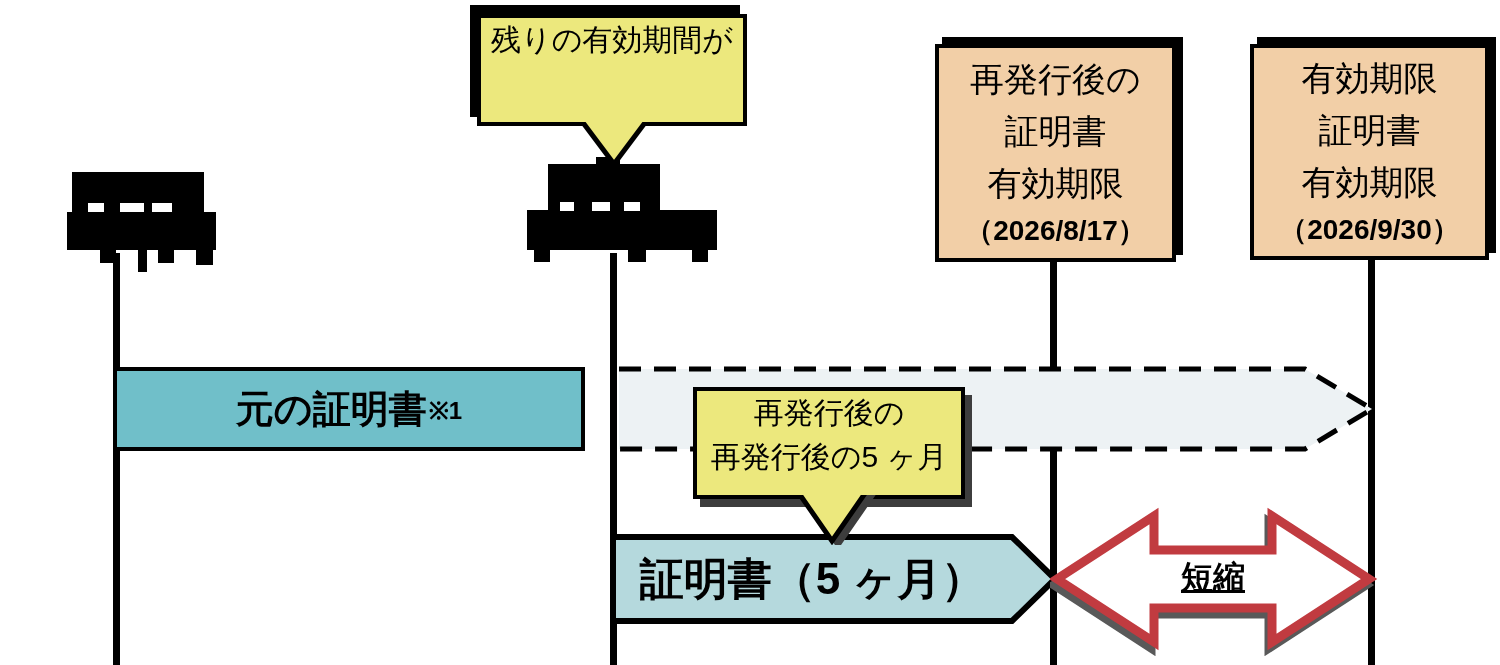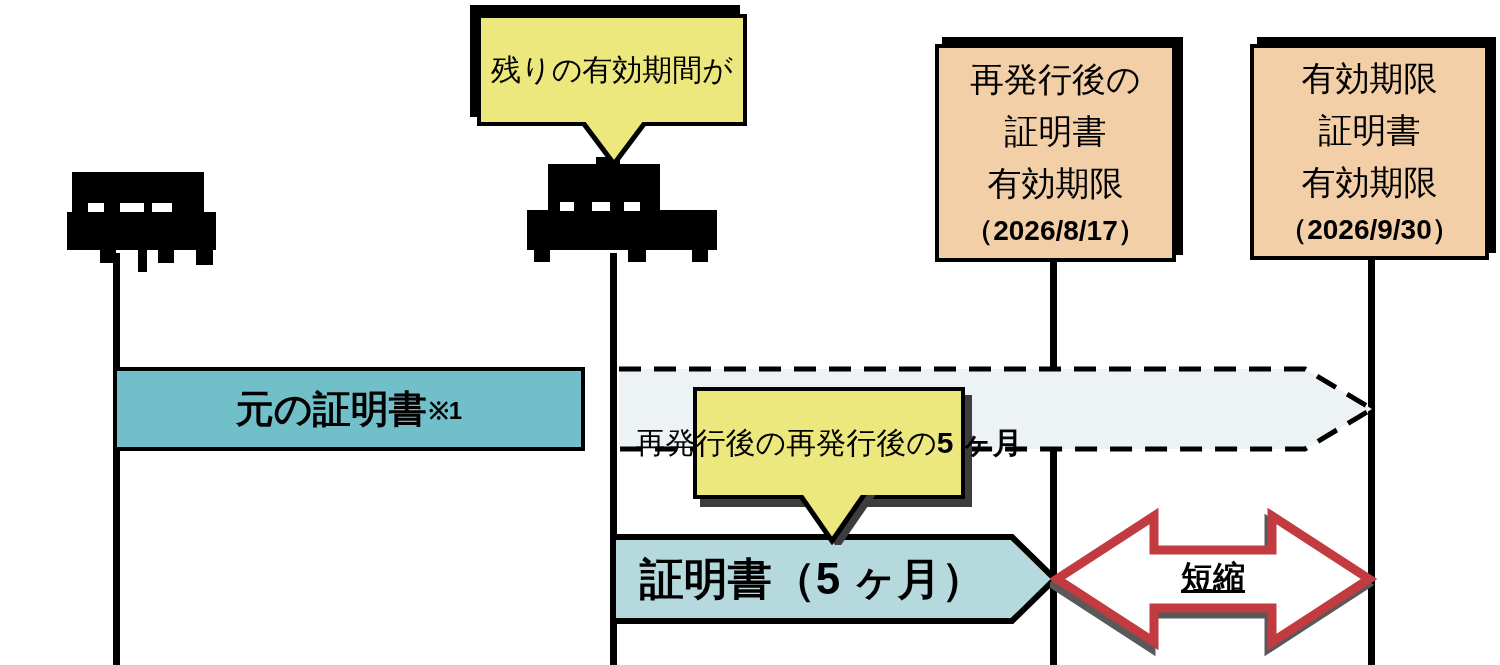--- a/index.html
+++ b/index.html
@@ -16,21 +16,21 @@
   .vline{position:absolute;width:7px;background:#000;z-index:1;}
 
   
   .blob{position:absolute;background:#000;z-index:2;}
   .slit{position:absolute;background:#fff;z-index:3;}
 
   
   .callout{
     position:absolute;z-index:6;
     background:#ece87d;border:4px solid #000;
-    display:flex;flex-direction:row;justify-content:center;align-items:center;
+    display:flex;flex-direction:column;justify-content:flex-start;align-items:center;
     text-align:center;box-sizing:border-box;
   }
   .callout .ln{font-size:30px;line-height:44px;white-space:nowrap;}
   .callout-ptr{position:absolute;z-index:7;overflow:hidden;}
 
   
   .obox{
     position:absolute;z-index:5;
     background:#f2cfa7;border:4px solid #000;
     box-shadow:7px -7px 0 #000;
@@ -50,21 +50,21 @@
   .bar-orig .note{font-size:24px;font-weight:700;margin-left:2px;}
 
   .svg-layer{position:absolute;z-index:3;}
   .lbl-layer{
     position:absolute;z-index:4;
     display:flex;justify-content:center;align-items:center;
     text-align:center;white-space:nowrap;
   }
   .cert-lbl{font-size:44px;font-weight:700;}
   .shorten-lbl{font-size:32px;font-weight:700;text-decoration:underline;}
-  .b{font-weight:700;}
+  .b{font-weight:400;}
 </style>
 </head>
 <body>
 
 <div class="stage">
 
   <div class="vline" style="left:113px;top:253px;height:412px;"></div>
   <div class="vline" style="left:610px;top:253px;height:412px;"></div>
   <div class="vline" style="left:1050px;top:258px;height:407px;"></div>
   <div class="vline" style="left:1368px;top:258px;height:407px;"></div>

